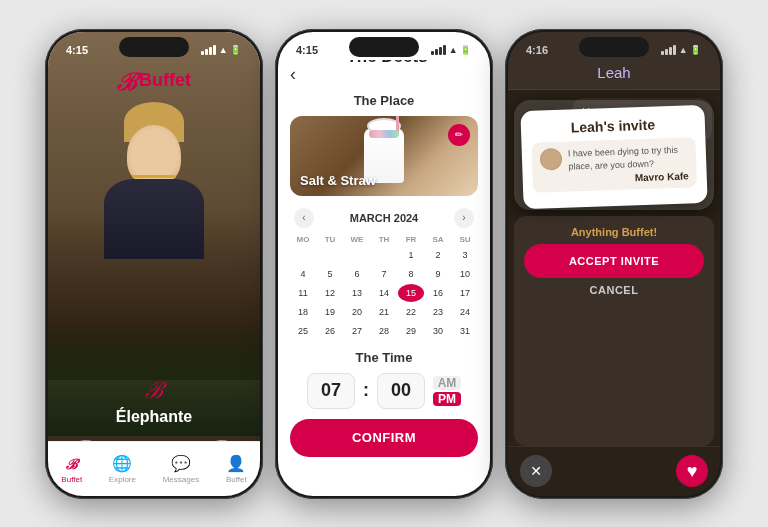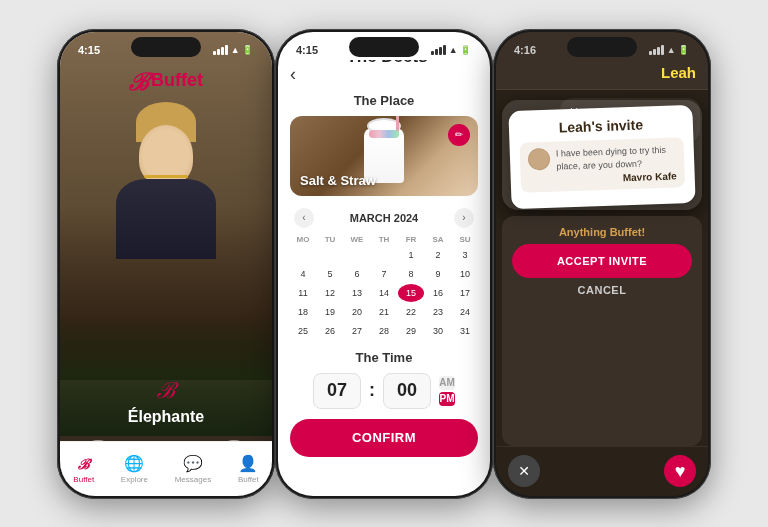--- a/index.html
+++ b/index.html
@@ -9,20 +9,21 @@
       justify-content: center;
       align-items: center;
       width: 768px;
       height: 527px;
       font-family: -apple-system, BlinkMacSystemFont, 'Helvetica Neue', Arial, sans-serif;
       overflow: hidden;
     }
 
     .phones-container {
       display: flex;
+      gap: 12px;
       align-items: center;
       padding: 10px;
     }
 
     
     .phone {
       width: 218px;
       height: 470px;
       background: #1a1a1a;
       border-radius: 38px;
@@ -320,24 +321,24 @@
       font-weight: 700;
       color: #222;
     }
     .time-colon { font-size: 18px; font-weight: 700; color: #222; }
     .ampm-box {
       display: flex;
       flex-direction: column;
       gap: 2px;
     }
     .ampm-btn {
-      width: 16px; height: 14px;
+      width: 28px; height: 14px;
       border-radius: 4px;
       display: flex; align-items: center; justify-content: center;
-      font-size: 10px;
+      font-size: 12px;
       font-weight: 700;
     }
     .ampm-btn.active { background: #d4004a; color: #fff; }
     .ampm-btn.inactive { background: #f0f0f0; color: #999; }
 
     .confirm-btn {
       width: 100%;
       height: 38px;
       background: #d4004a;
       color: #fff;
@@ -350,23 +351,22 @@
     }
 
     .phone3-header {
       background: #3a3028;
       padding: 4px 12px 8px;
       text-align: center;
       border-bottom: 1px solid #4a3f30;
     }
     .phone3-username {
       font-size: 15px;
-      font-weight: 700;
-      color: #fde047;
-      text-align: right;
+      font-weight: 400;
+      color: #c4b5fd;
     }
 
     
     .chat-bubble {
       background: #3a3028;
       border-radius: 12px;
       padding: 8px 10px;
       max-width: 140px;
       margin-left: auto;
       margin-bottom: 8px;

